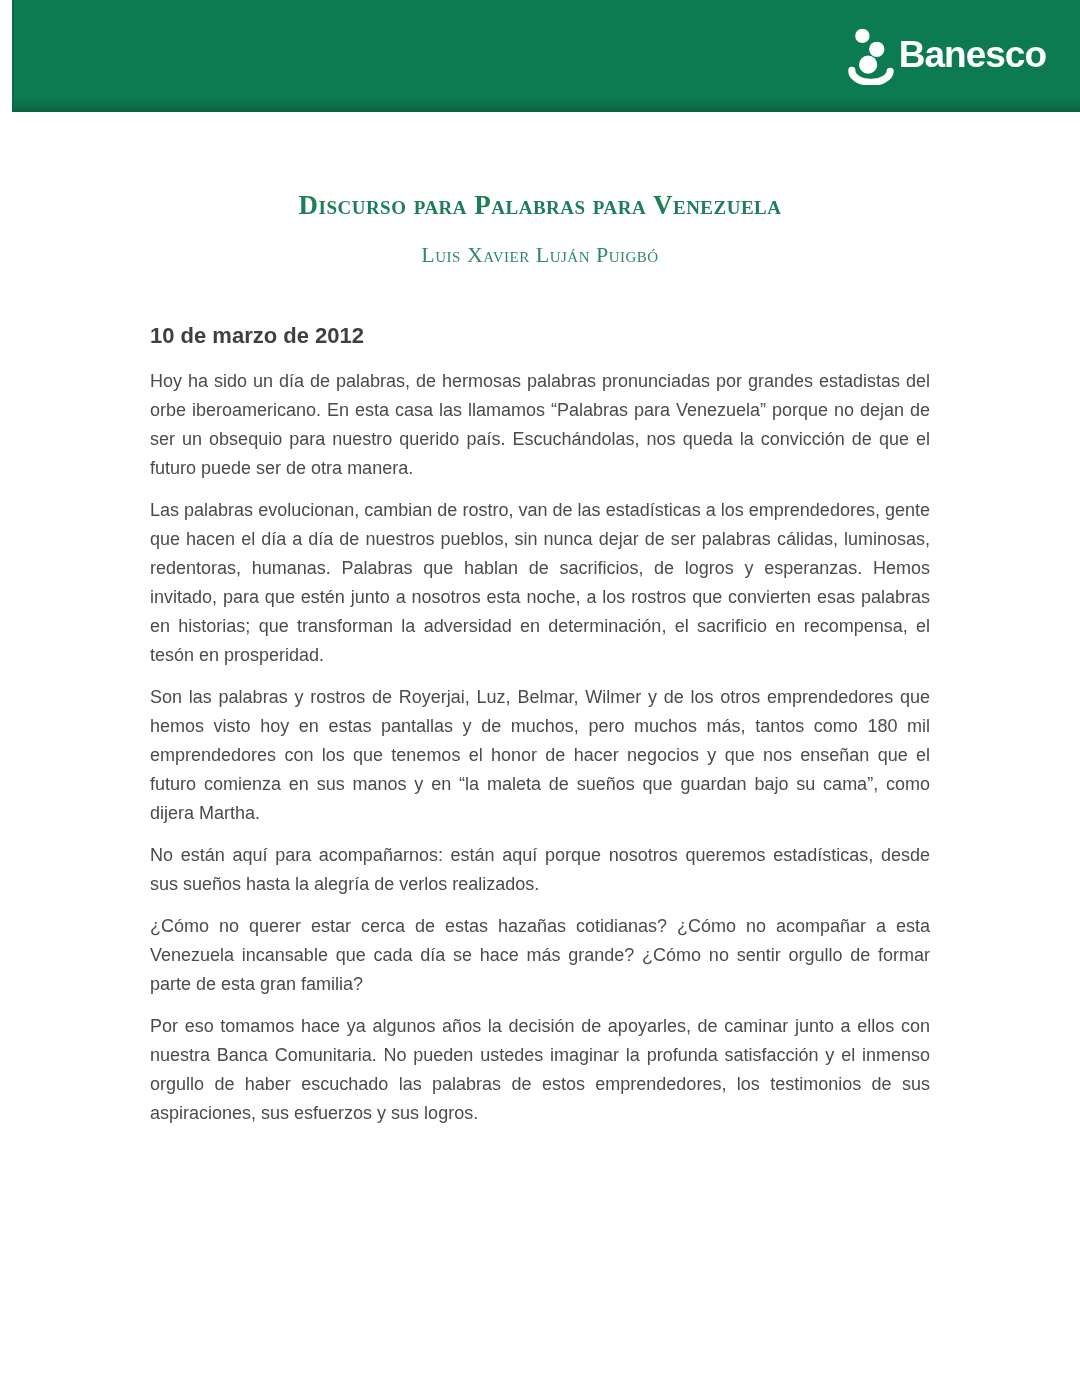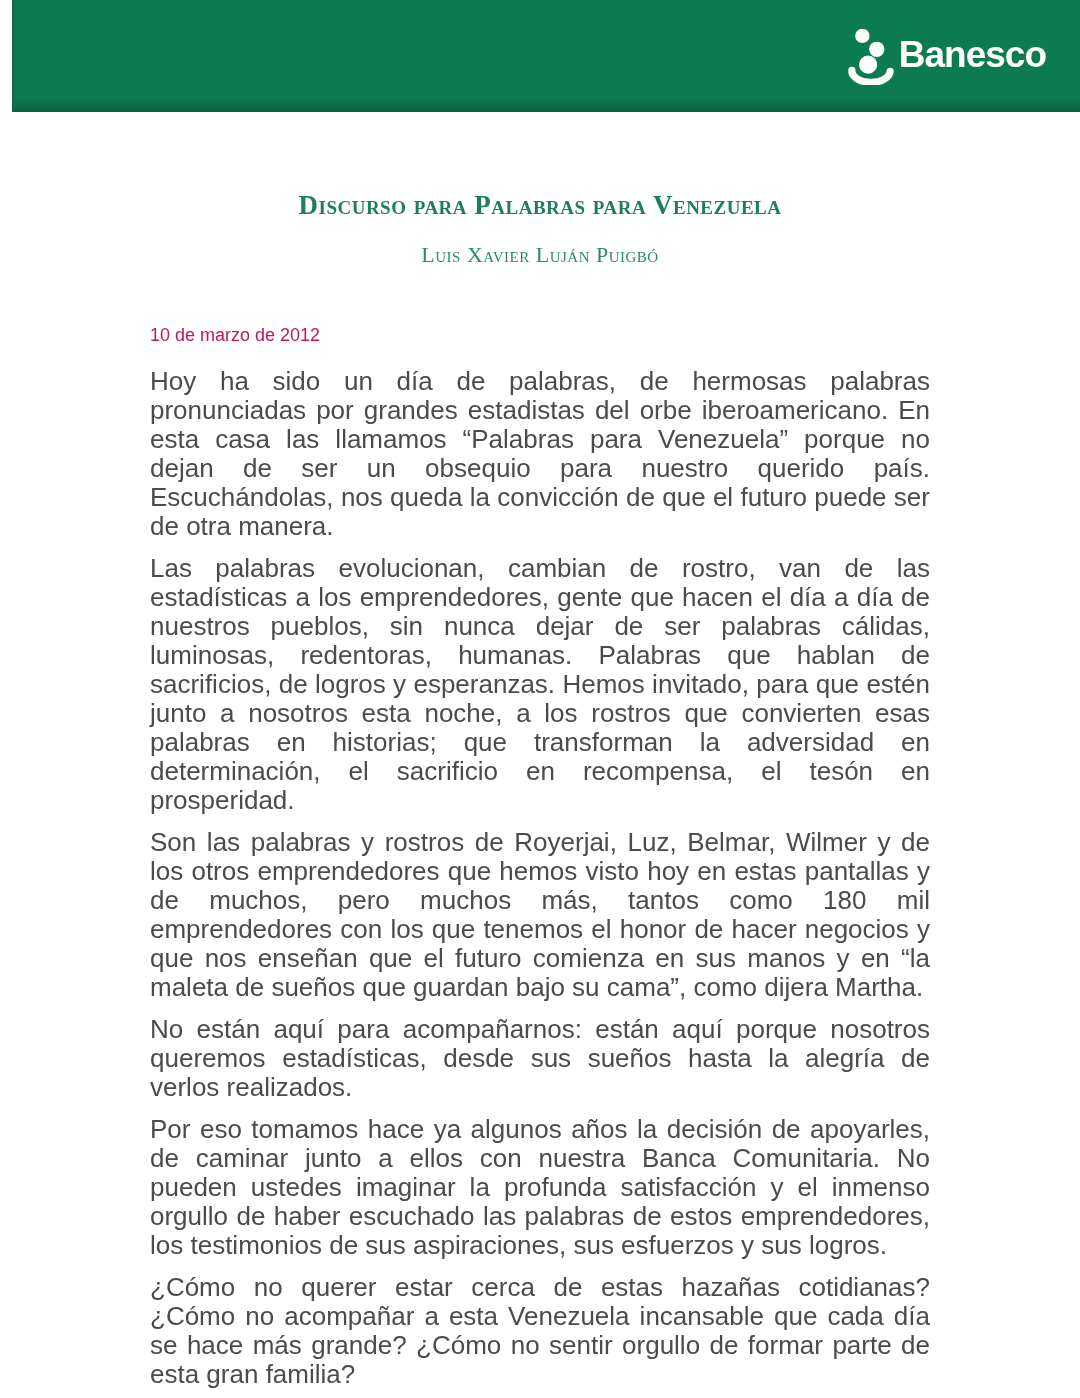--- a/index.html
+++ b/index.html
@@ -71,28 +71,28 @@
     font-variant: small-caps;
     font-weight: normal;
     font-size: 22px;
     letter-spacing: 0.5px;
     color: #2f8a63;
     line-height: 1.1;
   }
   .doc-date {
     margin-top: 54px;
     margin-bottom: 17px;
-    font-weight: normal;
-    font-size: 18px;
-    color: #be185d;
+    font-weight: bold;
+    font-size: 22px;
+    color: #404040;
     line-height: 29px;
   }
   .doc-body p {
     margin: 0 0 13px 0;
-    font-size: 26px;
+    font-size: 18px;
     line-height: 29px;
     color: #4b4b4b;
     text-align: justify;
   }
 </style>
 </head>
 <body>
 
 <div class="header-band">
   <div class="logo">
@@ -112,16 +112,16 @@
   <div class="doc-title">Discurso para Palabras para Venezuela</div>
   <div class="doc-author">Luis Xavier Luján Puigbó</div>
 
   <div class="doc-date">10 de marzo de 2012</div>
 
   <div class="doc-body">
     <p>Hoy ha sido un día de palabras, de hermosas palabras pronunciadas por grandes estadistas del orbe iberoamericano. En esta casa las llamamos “Palabras para Venezuela” porque no dejan de ser un obsequio para nuestro querido país. Escuchándolas, nos queda la convicción de que el futuro puede ser de otra manera.</p>
     <p>Las palabras evolucionan, cambian de rostro, van de las estadísticas a los emprendedores, gente que hacen el día a día de nuestros pueblos, sin nunca dejar de ser palabras cálidas, luminosas, redentoras, humanas. Palabras que hablan de sacrificios, de logros y esperanzas. Hemos invitado, para que estén junto a nosotros esta noche, a los rostros que convierten esas palabras en historias; que transforman la adversidad en determinación, el sacrificio en recompensa, el tesón en prosperidad.</p>
     <p>Son las palabras y rostros de Royerjai, Luz, Belmar, Wilmer y de los otros emprendedores que hemos visto hoy en estas pantallas y de muchos, pero muchos más, tantos como 180 mil emprendedores con los que tenemos el honor de hacer negocios y que nos enseñan que el futuro comienza en sus manos y en “la maleta de sueños que guardan bajo su cama”, como dijera Martha.</p>
     <p>No están aquí para acompañarnos: están aquí porque nosotros queremos estadísticas, desde sus sueños hasta la alegría de verlos realizados.</p>
+    <p>¿Cómo no querer estar cerca de estas hazañas cotidianas? ¿Cómo no acompañar a esta Venezuela incansable que cada día se hace más grande? ¿Cómo no sentir orgullo de formar parte de esta gran familia?</p>
     <p>Por eso tomamos hace ya algunos años la decisión de apoyarles, de caminar junto a ellos con nuestra Banca Comunitaria. No pueden ustedes imaginar la profunda satisfacción y el inmenso orgullo de haber escuchado las palabras de estos emprendedores, los testimonios de sus aspiraciones, sus esfuerzos y sus logros.</p>
-    <p>¿Cómo no querer estar cerca de estas hazañas cotidianas? ¿Cómo no acompañar a esta Venezuela incansable que cada día se hace más grande? ¿Cómo no sentir orgullo de formar parte de esta gran familia?</p>
   </div>
 </div>
 
 </body></html>

